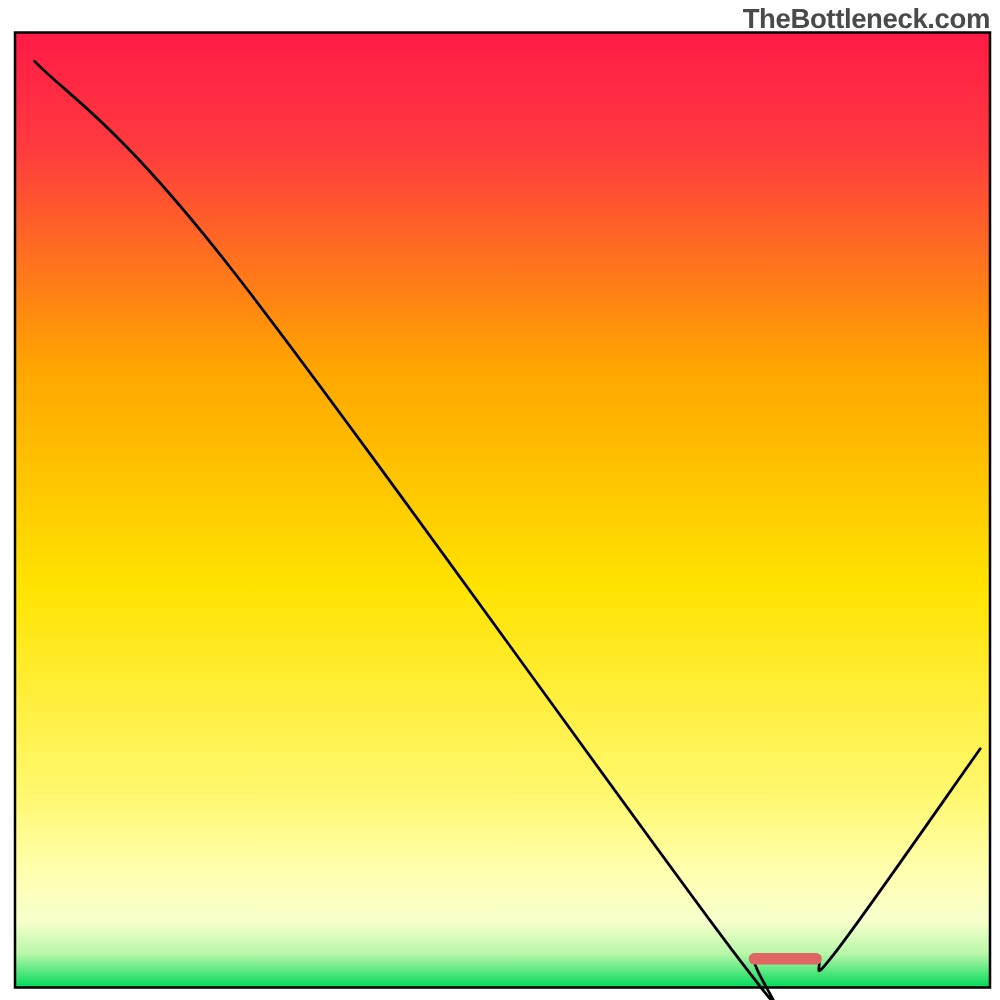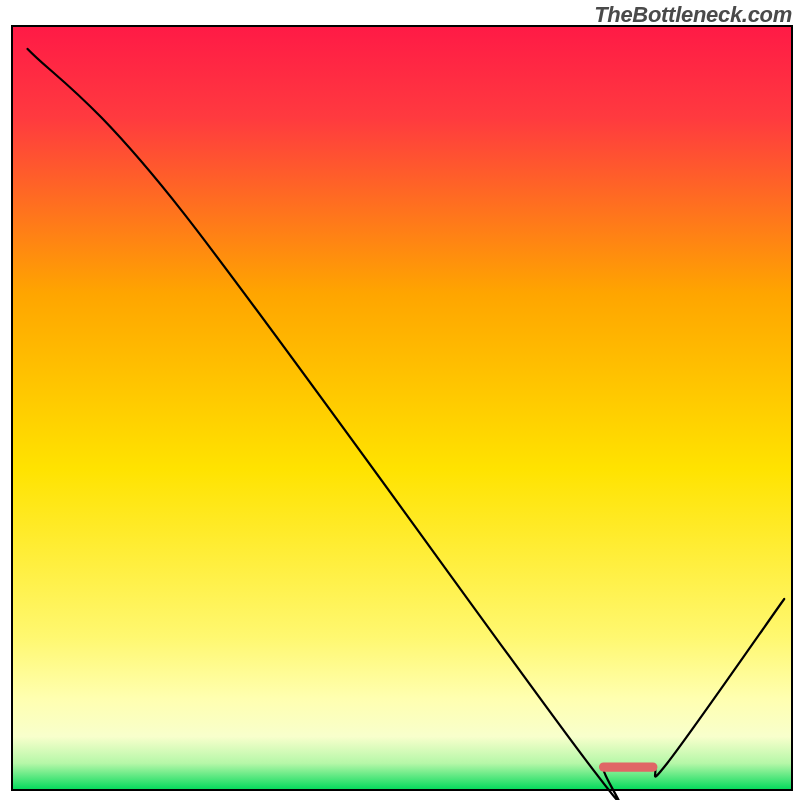--- a/index.html
+++ b/index.html
@@ -8,21 +8,20 @@
     width: 800px;
     height: 800px;
     overflow: hidden;
     font-family: Arial, Helvetica, sans-serif;
     background: #ffffff;
   }
   .chart-container {
     position: relative;
     width: 800px;
     height: 800px;
-    font-style: italic;
   }
   .watermark {
     position: absolute;
     top: 2px;
     right: 8px;
     font-size: 22px;
     font-weight: bold;
     color: #4a4a4a;
     z-index: 10;
     letter-spacing: -0.3px;

